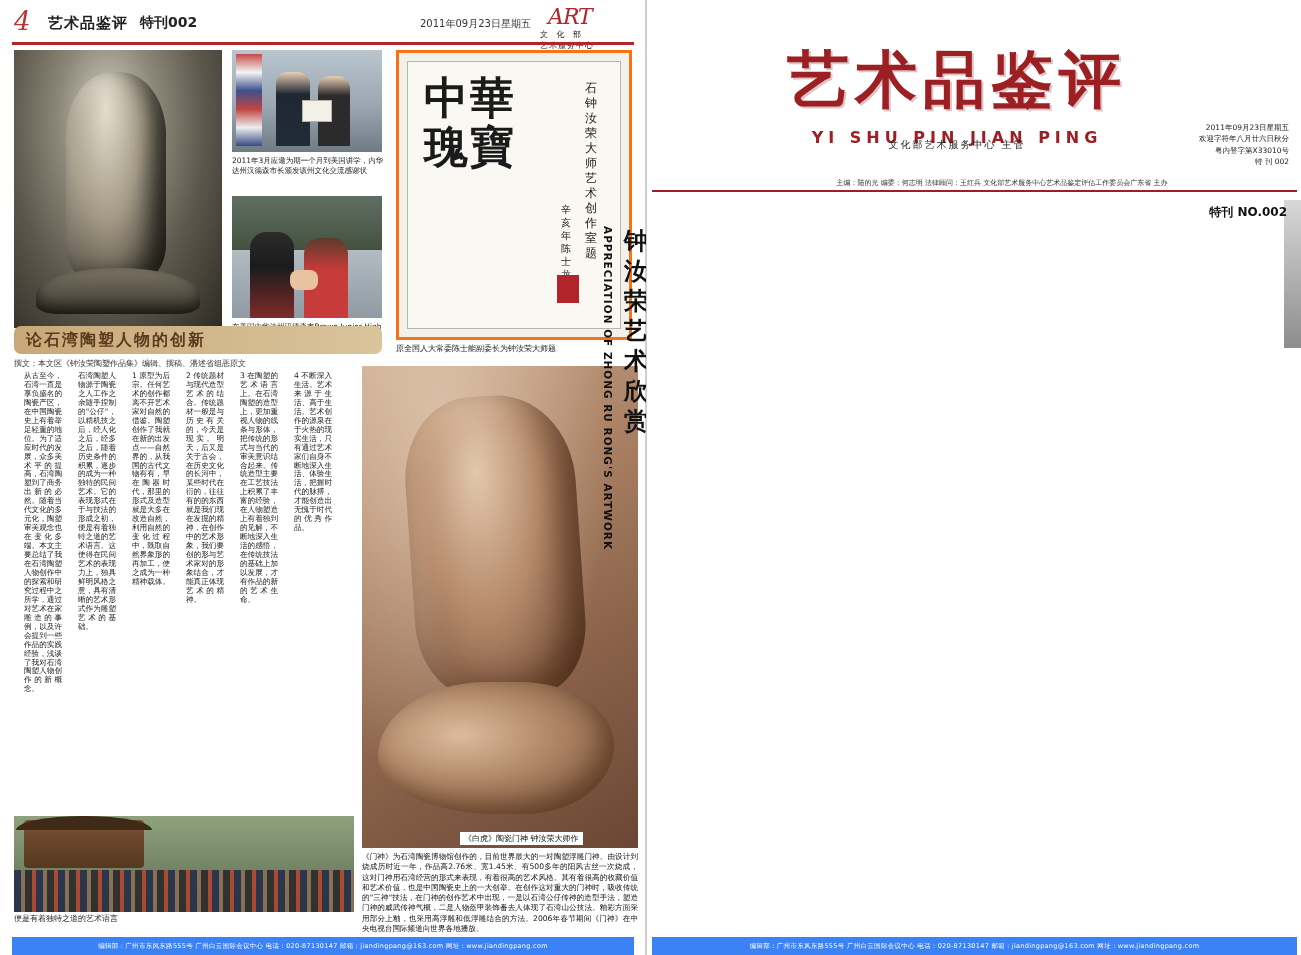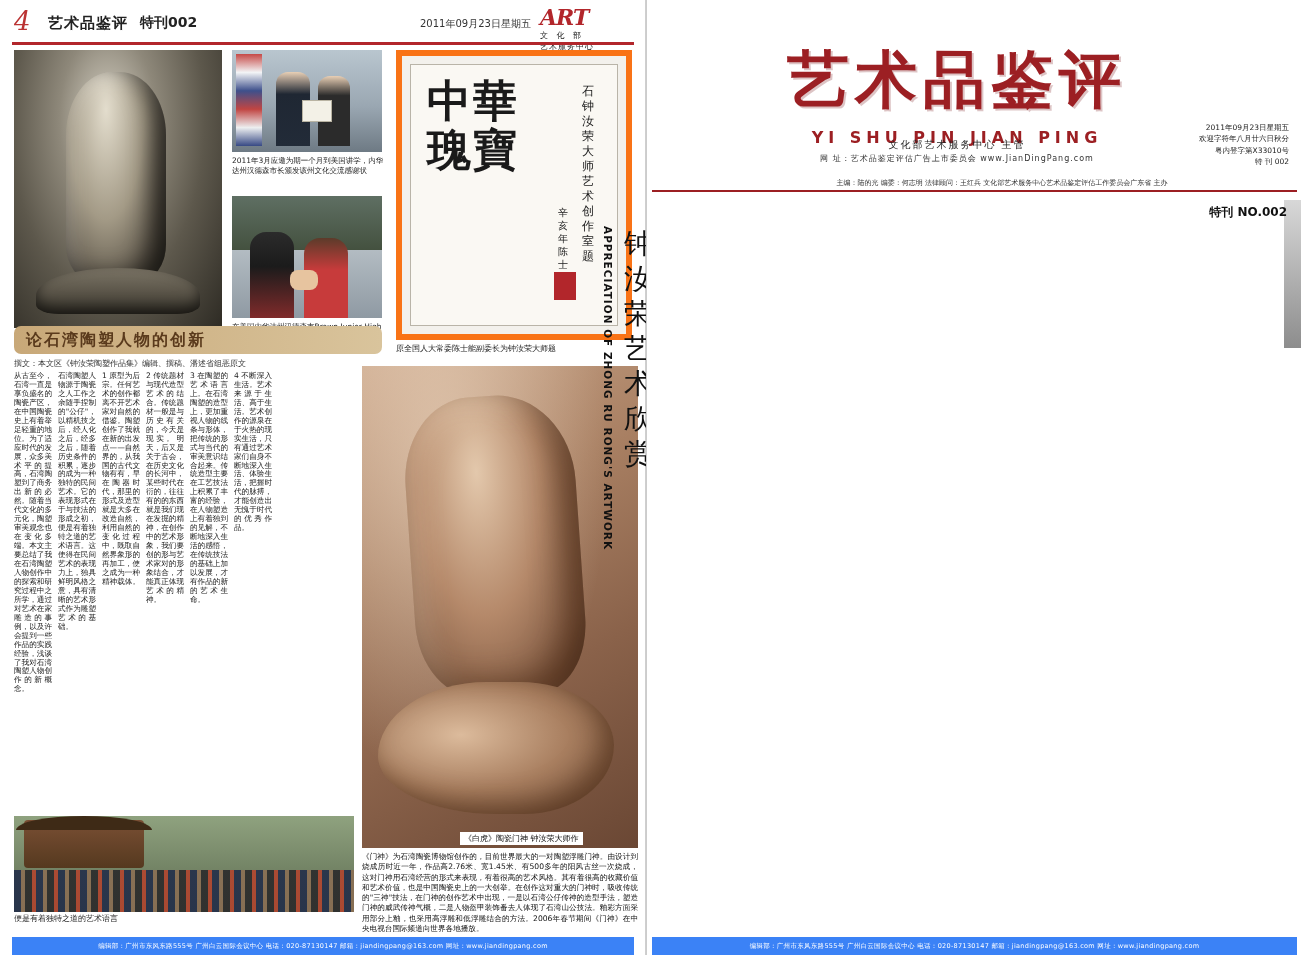--- a/index.html
+++ b/index.html
@@ -16,21 +16,21 @@
   .left-page { width:646px; height:955px; position:relative; background:#fff; border-right:1px solid #cfcfcf; }
   .right-page { width:655px; height:955px; position:relative; background:#fff; }
 
   
   .lp-head { position:absolute; left:0; top:0; width:646px; height:46px; }
   .lp-folio { position:absolute; left:14px; top:6px; font-size:26px; color:#b33; font-style:italic; font-family:"DejaVu Serif", serif; }
   .lp-title { position:absolute; left:48px; top:14px; font-size:15px; font-weight:bold; letter-spacing:1px; color:#222; }
   .lp-special { position:absolute; left:140px; top:14px; font-size:14px; font-weight:bold; color:#222; }
   .lp-date { position:absolute; left:420px; top:17px; font-size:10px; color:#333; }
   .lp-logo { position:absolute; left:540px; top:4px; width:100px; height:34px; }
-  .lp-logo .art { font-family:"DejaVu Serif", serif; font-size:22px; font-weight:bold; font-style:italic; color:#b2262b; letter-spacing:-1px; }
+  .lp-logo .art { font-family:"DejaVu Serif", serif; font-size:22px; font-weight:normal; font-style:italic; color:#b2262b; letter-spacing:-1px;margin-left:8px; }
   .lp-logo .cn1 { font-size:8px; color:#222; letter-spacing:3px; }
   .lp-logo .cn2 { font-size:8px; color:#222; letter-spacing:1px; }
   .lp-rule { position:absolute; left:12px; top:42px; width:622px; height:3px; background:#b2262b; }
 
   
   .ph { position:absolute; overflow:hidden; }
   .cap { font-size:8px; color:#222; line-height:1.25; }
 
   .img-statue { left:14px; top:50px; width:208px; height:278px;
      background:
@@ -61,39 +61,39 @@
 
   .img-class { left:232px; top:196px; width:150px; height:122px;
      background:linear-gradient(180deg,#cfd6db,#8f9aa3);
   }
   .cls-board { position:absolute; left:0; top:0; width:150px; height:54px; background:linear-gradient(180deg,#5f6f63,#44513f); }
   .cls-kid1 { position:absolute; left:18px; top:36px; width:44px; height:86px; background:linear-gradient(180deg,#2b2b2b 0%,#1b1b1b 40%,#802b2b 100%); border-radius:16px 16px 0 0; }
   .cls-kid2 { position:absolute; left:72px; top:42px; width:44px; height:80px; background:linear-gradient(180deg,#5c3b2a 0%,#c73b3b 40%,#c73b3b 100%); border-radius:16px 16px 0 0; }
   .cls-hands { position:absolute; left:58px; top:74px; width:28px; height:20px; background:#e7c49f; border-radius:8px; }
   .cap-class { position:absolute; left:232px; top:322px; width:152px; font-size:7.5px; line-height:1.35; }
 
-  .img-calli { left:396px; top:50px; width:236px; height:290px; background:#f3f1ec; border:6px solid #f97316; }
+  .img-calli { left:396px; top:50px; width:236px; height:290px; background:#f3f1ec; border:3px solid #f97316; }
   .calli-inner { position:absolute; left:8px; top:8px; right:8px; bottom:8px; border:1px solid #b9b4a8; background:#faf8f3; }
   .calli-main { position:absolute; left:22px; top:20px; width:98px; text-align:center;
      font-family:"DejaVu Serif", serif; font-size:44px; font-weight:bold; color:#1a1a1a; line-height:1.12; letter-spacing:2px; }
   .calli-side { position:absolute; right:26px; top:28px; width:18px; font-size:12px; color:#1a1a1a; line-height:1.25; font-family:"DejaVu Serif", serif; }
   .calli-sig { position:absolute; right:52px; top:150px; width:16px; font-size:10px; color:#1a1a1a; line-height:1.3; }
   .calli-seal { position:absolute; right:50px; bottom:34px; width:22px; height:28px; background:#b2262b; }
   .cap-calli { position:absolute; left:396px; top:344px; width:240px; font-size:8px; }
 
   
   .art-head { position:absolute; left:14px; top:326px; width:368px; height:28px;
      background:linear-gradient(90deg,#c8a878,#d9c49c);
      display:flex; align-items:center;border-radius:7px; }
   .art-head span { font-size:16px; font-weight:bold; color:#5a3a1c; margin-left:12px; letter-spacing:2px; }
   .art-byline { position:absolute; left:14px; top:358px; width:368px; font-size:8px; color:#333; }
 
   
   .lcols { position:absolute; left:14px; top:372px; width:352px; height:440px; display:flex; gap:6px; }
-  .lcol { width:38px; font-size:7.6px; line-height:1.18; color:#1a1a1a; text-align:justify; }
+  .lcol { width:38px; font-size:7.6px; line-height:1.18; color:#1a1a1a; text-align:justify;margin-left:10px; }
   .lcol p { margin:0 0 5px 0; }
 
   .img-group { left:14px; top:816px; width:340px; height:96px; background:linear-gradient(180deg,#8fa27f,#5d6b50); }
   .grp-bldg { position:absolute; left:10px; top:4px; width:120px; height:48px; background:linear-gradient(180deg,#7a4f34,#55391f); border-radius:4px; }
   .grp-roof { position:absolute; left:2px; top:0px; width:136px; height:14px; background:#3e2a16; border-radius:50% 50% 0 0 / 100% 100% 0 0; }
   .grp-people { position:absolute; left:0; bottom:0; width:340px; height:42px;
      background:repeating-linear-gradient(90deg,#24304a 0 7px,#8a6f54 7px 11px,#2c2c2c 11px 18px,#b0462f 18px 22px); opacity:.92; }
   .cap-group { position:absolute; left:14px; top:914px; width:340px; font-size:8px; }
 
   
@@ -111,21 +111,21 @@
   .relief-drag { position:absolute; left:16px; bottom:34px; width:236px; height:132px;
      background: radial-gradient(ellipse at 35% 40%, #dcbb9c, #a87e5f 50%, #6d4a35 100%);
      border-radius:46% 40% 38% 50% / 56% 48% 52% 44%;
      box-shadow: inset -12px -10px 26px rgba(60,30,10,.5);
   }
   .cap-relief-l { position:absolute; left:460px; top:832px; background:#fff; padding:1px 4px; font-size:8px; }
   .txt-relief-l { position:absolute; left:362px; top:852px; width:276px; font-size:7.6px; line-height:1.35; color:#111; text-align:justify; }
 
   
   .spine { position:absolute; left:614px; top:226px; width:34px; height:560px; }
-  .spine-cn { position:absolute; left:10px; top:0; width:26px; font-size:28px; font-weight:normal; line-height:1.25; color:#111; font-family:"DejaVu Serif", serif; }
+  .spine-cn { position:absolute; left:10px; top:0; width:26px; font-size:24px; font-weight:bold; line-height:1.25; color:#111; font-family:"DejaVu Serif", serif; }
   .spine-en { position:absolute; left:-14px; top:0; width:14px; font-size:10.5px; letter-spacing:1px; color:#111;
      writing-mode:vertical-rl; text-orientation:mixed; white-space:nowrap; font-weight:bold; }
 
   
   .rp-mast { position:absolute; left:6px; top:10px; width:645px; height:190px; }
   .rp-title { position:absolute; left:70px; top:28px; width:470px; text-align:center;
      font-family:"DejaVu Serif", serif; font-size:62px; font-weight:bold; color:#9c1f23; letter-spacing:6px;
      text-shadow:2px 2px 0 rgba(120,20,22,.25); }
   .rp-pinyin { position:absolute; left:70px; top:118px; width:470px; text-align:center;
      font-size:16px; letter-spacing:5px; color:#9c1f23; font-weight:bold; }
@@ -247,21 +247,20 @@
     <div class="spine-cn">钟汝荣艺术欣赏</div>
     <div class="spine-en">APPRECIATION OF ZHONG RU RONG'S ARTWORK</div>
   </div>
 
   <div class="right-page">
 
     <div class="rp-mast">
       <div class="rp-title">艺术品鉴评</div>
       <div class="rp-pinyin">YI SHU PIN JIAN PING</div>
       <div class="rp-sub">文化部艺术服务中心   主管</div>
-      <div class="rp-sub2">网  址：艺术品鉴定评估广告上市委员会   www.JianDingPang.com</div>
       <div class="rp-meta">
         <div>2011年09月23日星期五</div>
         <div>欢迎字符年八月廿六日秋分</div>
         <div>粤内登字第X33010号</div>
         <div>特 刊 002</div>
       </div>
       <div class="rp-credits">主编：陆的光  编委：何志明   法律顾问：王红兵      文化部艺术服务中心艺术品鉴定评估工作委员会广东省  主办</div>
     </div>
     <div class="rp-rule"></div>
 

